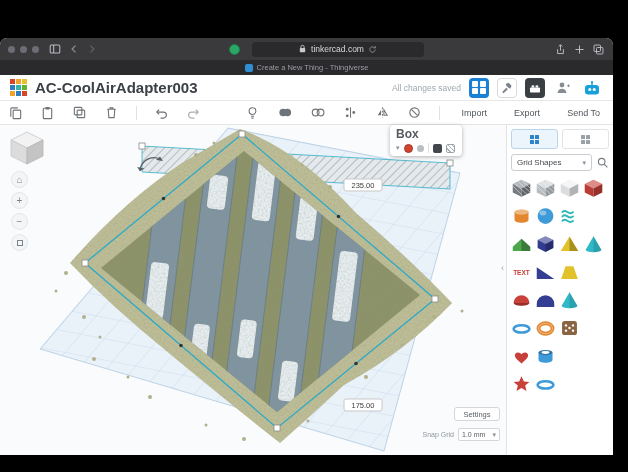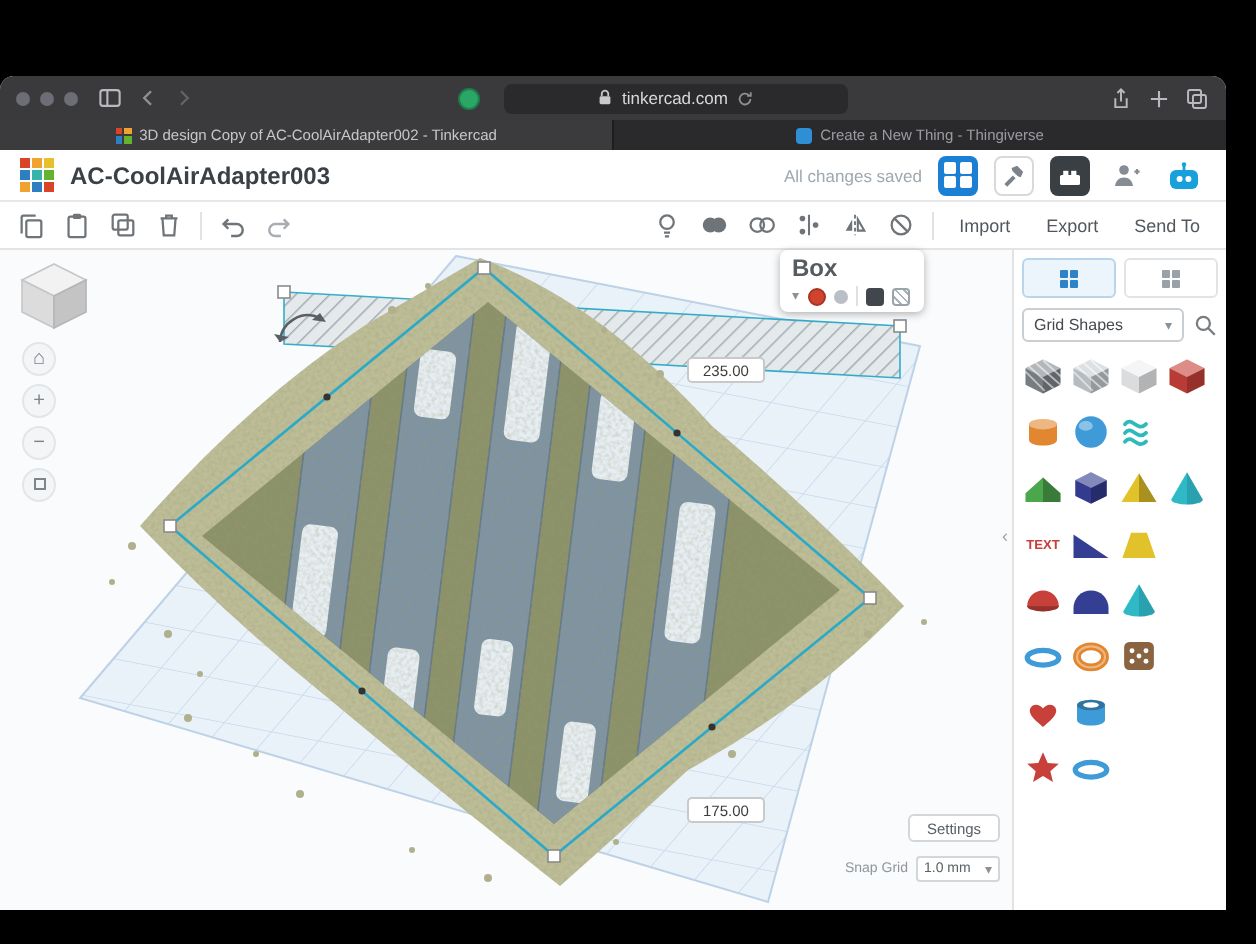--- a/index.html
+++ b/index.html
@@ -25,32 +25,32 @@
   .tab span { overflow:hidden; text-overflow:ellipsis; white-space:nowrap; }
   .fav { width:8px; height:8px; flex:0 0 auto; display:grid; grid-template-columns:1fr 1fr; grid-template-rows:1fr 1fr; gap:1px; }
   .fav i { display:block; }
   .fav2 { width:8px; height:8px; border-radius:2px; background:#2f8fd4; flex:0 0 auto; }
 
   
   .ahead { height:26px; background:#fff; border-bottom:1px solid #e7e7e7; display:flex; align-items:center;
     padding:0 10px; gap:8px; flex:0 0 auto; }
   .logo { display:grid; grid-template-columns:repeat(3,5px); grid-auto-rows:5px; gap:1px; }
   .logo i { display:block; }
-  .title { font-size:12px; font-weight:bold; color:#3b4046; }
+  .title { font-size:15px; font-weight:bold; color:#3b4046; }
   .saved { font-size:8.5px; color:#9fa8ae; margin-right:0; }
   .hbtn { width:20px; height:20px; border-radius:4px; display:flex; align-items:center; justify-content:center; flex:0 0 auto;}
   .hbtn.blue { background:#1b7fd4; }
   .hbtn.outl { border:1px solid #d9d9d9; background:#fff; }
   .hbtn.dark { background:#3a3f44; }
   .grid4w { display:grid; grid-template-columns:6px 6px; grid-auto-rows:6px; gap:1.5px; }
   .grid4w i { background:#fff; display:block; border-radius:1px; }
 
   
   .atool { height:24px; background:#fff; border-bottom:1px solid #e4e4e4; display:flex; align-items:center;
-    padding:0 8px; gap:8px; flex:0 0 auto; }
+    padding:0 8px; gap:17px; flex:0 0 auto; }
   .sep { width:1px; height:14px; background:#e2e2e2; }
   .tlabel { font-size:9px; color:#51575d; padding:0 5px; background:none; border:none; }
 
   
   .work { flex:1; display:flex; min-height:0; }
   .canvas { flex:1; position:relative; background:#fafbfc; overflow:visible; }
   .scene { position:absolute; inset:0; width:100%; height:100%; }
   .viewcube { position:absolute; left:8px; top:4px; }
   .vbtns { position:absolute; left:11px; top:46px; display:flex; flex-direction:column; gap:4px; }
   .vbtn { width:17px; height:17px; border-radius:50%; background:#f3f5f6; border:1px solid #e3e6e8;
@@ -149,29 +149,20 @@
       </button>
       <button class="ibtn">
         <svg class="gl" width="13" height="13" viewBox="0 0 16 16" fill="none" stroke="#b9b9bf" stroke-width="1.2">
             <rect x="2.5" y="2.5" width="8" height="8" rx="1.2"></rect>
             <rect x="5.5" y="5.5" width="8" height="8" rx="1.2"></rect>
           </svg>
       </button>
     </div>
 
     <div class="tabs">
-      <div class="tab active">
-        <span class="fav">
-            <i style="background:#d94326"></i>
-            <i style="background:#f0a32f"></i>
-            <i style="background:#2e7fc2"></i>
-            <i style="background:#63b32e"></i>
-          </span>
-        <span>3D design Copy of AC-CoolAirAdapter002 - Tinkercad</span>
-      </div>
       <div class="tab">
         <span class="fav2"></span>
         <span>Create a New Thing - Thingiverse</span>
       </div>
     </div>
 
     <div class="ahead">
       <span class="logo">
           <i style="background:#d94326"></i>
           <i style="background:#f0a32f"></i>

